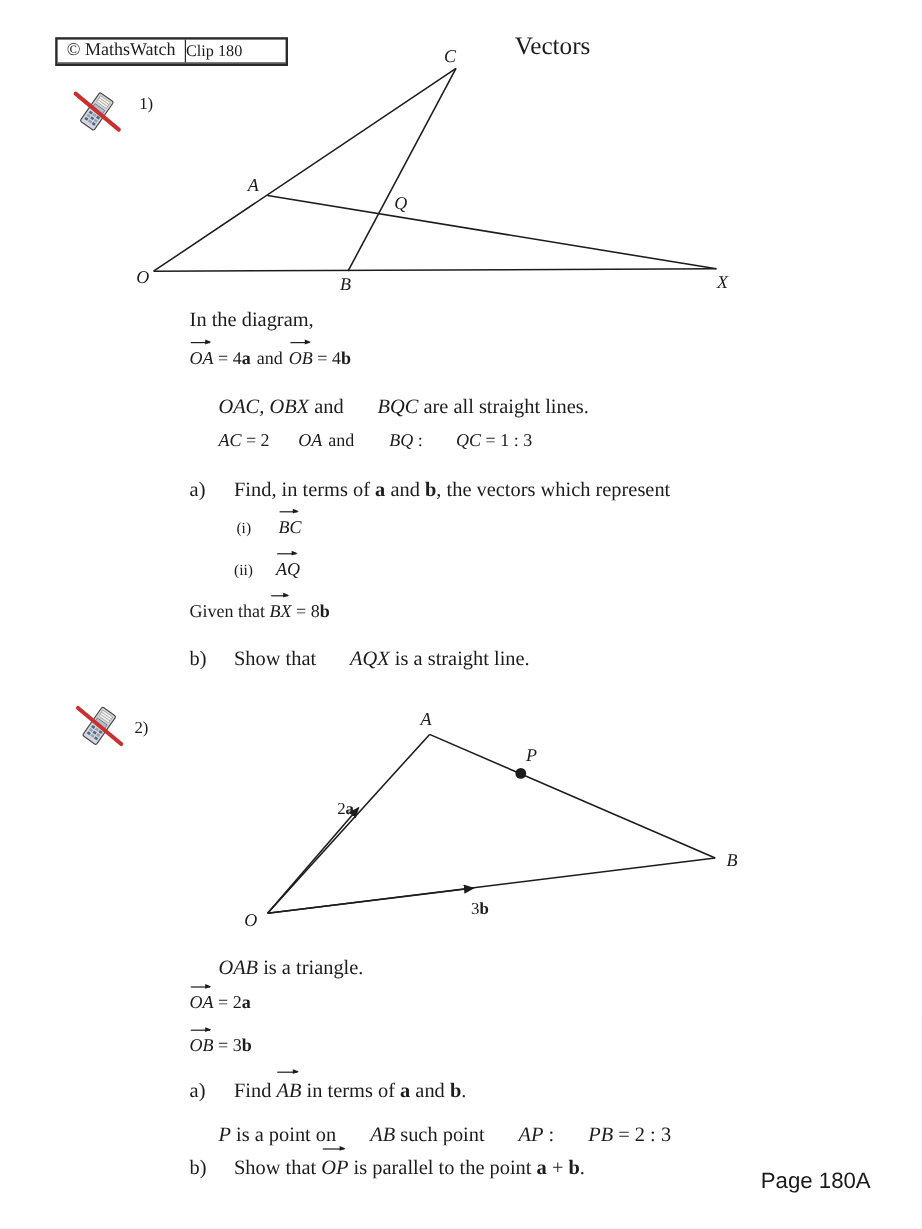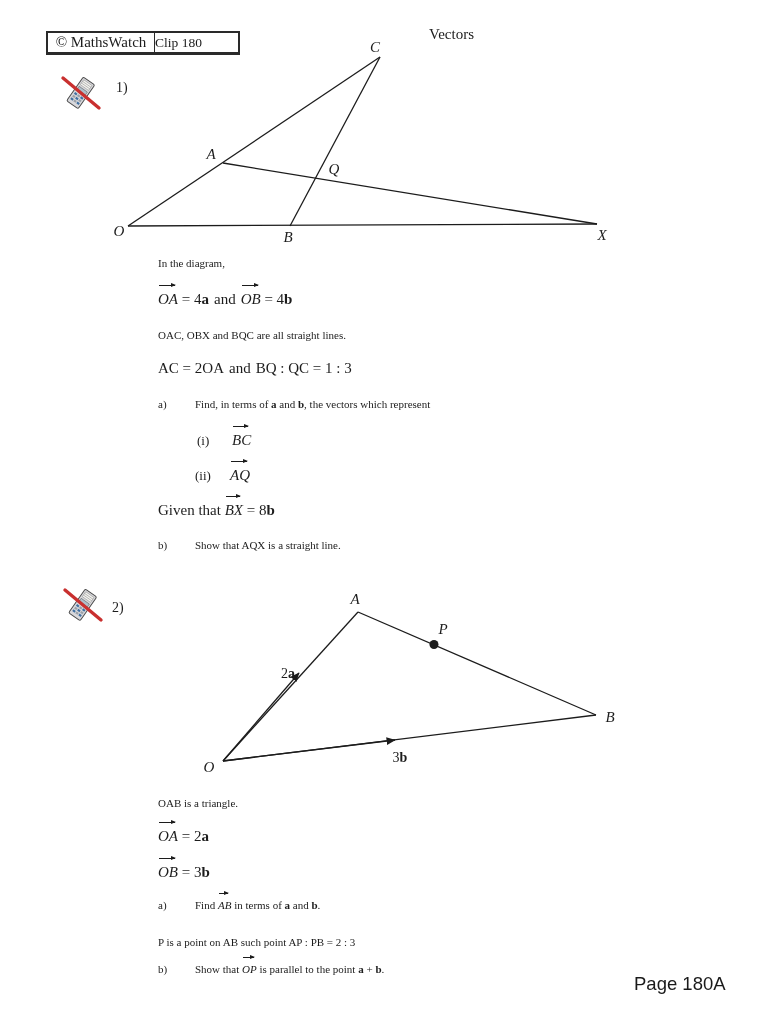--- a/index.html
+++ b/index.html
@@ -9,31 +9,31 @@
   .diag-line{stroke:#1c1c1c;stroke-width:1.3;fill:none;}
   .diag-label{font-style:italic;font-size:15px;font-family:"Liberation Serif",serif;fill:#1c1c1c;}
   .diag-veclabel{font-size:14px;font-family:"Liberation Serif",serif;fill:#1c1c1c;}
 
   .header-box{position:absolute;left:46px;top:31px;width:190px;border:2px solid #2a2a2a;background:#fff;}
   .hb-row1{display:flex;border-bottom:1.5px solid #2a2a2a;height:19px;line-height:19px;}
   .hb-brand{width:106px;text-align:center;border-right:1.5px solid #2a2a2a;font-size:15px;}
   .hb-clip{flex:1;text-align:left;font-size:13.5px;}
   .hb-row2{height:18px;line-height:18px;text-align:center;font-style:italic;font-size:12.5px;}
 
-  .title{position:absolute;left:429px;top:26px;font-size:15px;}
+  .title{position:absolute;left:429px;top:26px;font-size:21px;}
   .qnum{position:absolute;font-size:14px;}
   .nocalc{position:absolute;width:44px;height:40px;}
   .footer{position:absolute;left:634px;top:973px;font-family:"Liberation Sans",sans-serif;
           font-size:18.5px;color:#1a1a1a;text-align:right;}
 
-  .line{position:absolute;white-space:nowrap;font-size:11px;}
+  .line{position:absolute;white-space:nowrap;font-size:17px;}
   .math{font-size:15px;}
   .plabel{display:inline-block;width:37px;}
   .ilabel{display:inline-block;width:35px;font-size:13px;}
-  .it{}
+  .it{font-style:italic;margin-left:24px;}
   .gap{padding:0 5px;}
   b{font-weight:bold;}
 
   .vec{display:inline-block;position:relative;font-style:italic;}
   .vec-arrow{position:absolute;top:-6px;left:1px;right:3px;height:1.2px;background:#1c1c1c;}
   .vec-arrow::after{content:"";position:absolute;right:-1px;top:-2.2px;width:0;height:0;
     border-left:5px solid #1c1c1c;border-top:2.8px solid transparent;border-bottom:2.8px solid transparent;}
 </style>
 </head>
 <body>

